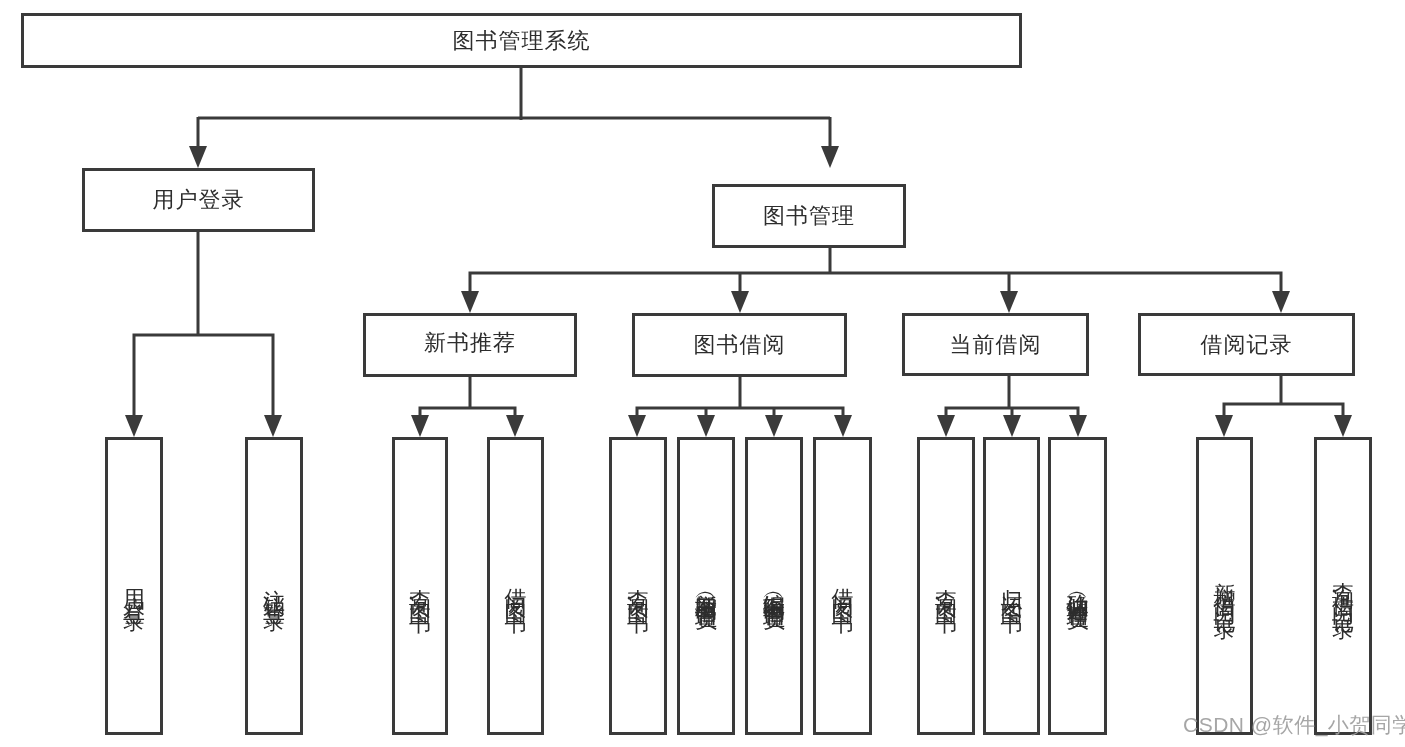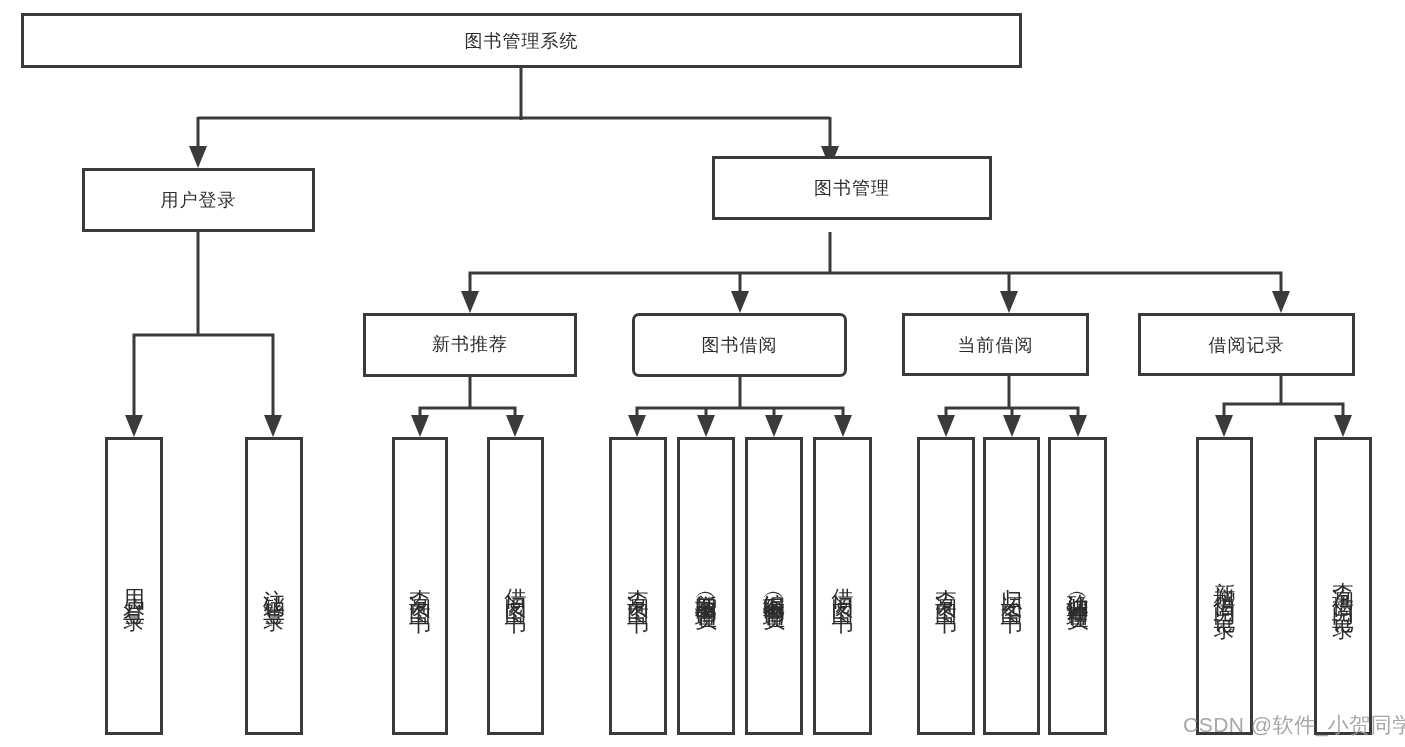--- a/index.html
+++ b/index.html
@@ -23,21 +23,21 @@
   }
   .node {
     position: absolute;
     box-sizing: border-box;
     border: 3px solid #3a3a3a;
     background: #ffffff;
     color: #2d2d2d;
     display: flex;
     align-items: center;
     justify-content: center;
-    font-size: 18px;
+    font-size: 22px;
     letter-spacing: 1px;
     z-index: 2;
     line-height: 1;
   }
   .node.vertical {
     writing-mode: vertical-rl;
     text-orientation: mixed;
     letter-spacing: 0.34em;
     font-size: 22px;
   }
@@ -96,24 +96,24 @@
       <polygon points="1003,415 1021,415 1012,437"></polygon>
       <polygon points="1069,415 1087,415 1078,437"></polygon>
       <polygon points="1215,415 1233,415 1224,437"></polygon>
       <polygon points="1334,415 1352,415 1343,437"></polygon>
     </g>
   </svg>
 
   <div class="node" style="left:21px; top:13px; width:1001px; height:55px;">图书管理系统</div>
 
   <div class="node" style="left:82px; top:168px; width:233px; height:64px;">用户登录</div>
-  <div class="node" style="left:712px; top:156px; width:280px; height:64px;">图书管理</div>
+  <div class="node" style="left:712px; top:184px; width:194px; height:64px;">图书管理</div>
 
   <div class="node" style="left:363px; top:313px; width:214px; height:64px;font-family:Liberation Mono, monospace;">新书推荐</div>
-  <div class="node" style="left:632px; top:313px; width:215px; height:64px;border-radius:7px;">图书借阅</div>
+  <div class="node" style="left:632px; top:313px; width:215px; height:64px;">图书借阅</div>
   <div class="node" style="left:902px; top:313px; width:187px; height:63px;">当前借阅</div>
   <div class="node" style="left:1138px; top:313px; width:217px; height:63px;">借阅记录</div>
 
   <div class="node vertical" style="left:105px; top:437px; width:58px; height:298px;">用户登录</div>
   <div class="node vertical" style="left:245px; top:437px; width:58px; height:298px;">注销登录</div>
 
   <div class="node vertical" style="left:392px; top:437px; width:56px; height:298px;">查询图书</div>
   <div class="node vertical" style="left:487px; top:437px; width:57px; height:298px;">借阅图书</div>
 
   <div class="node vertical" style="left:609px; top:437px; width:58px; height:298px;">查询图书</div>

